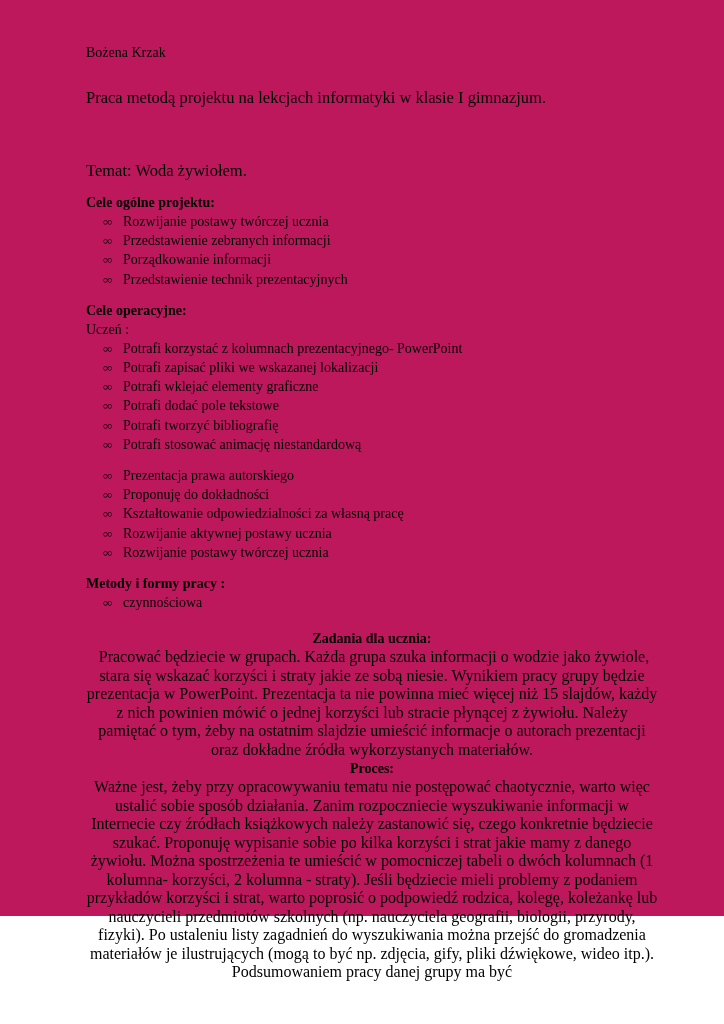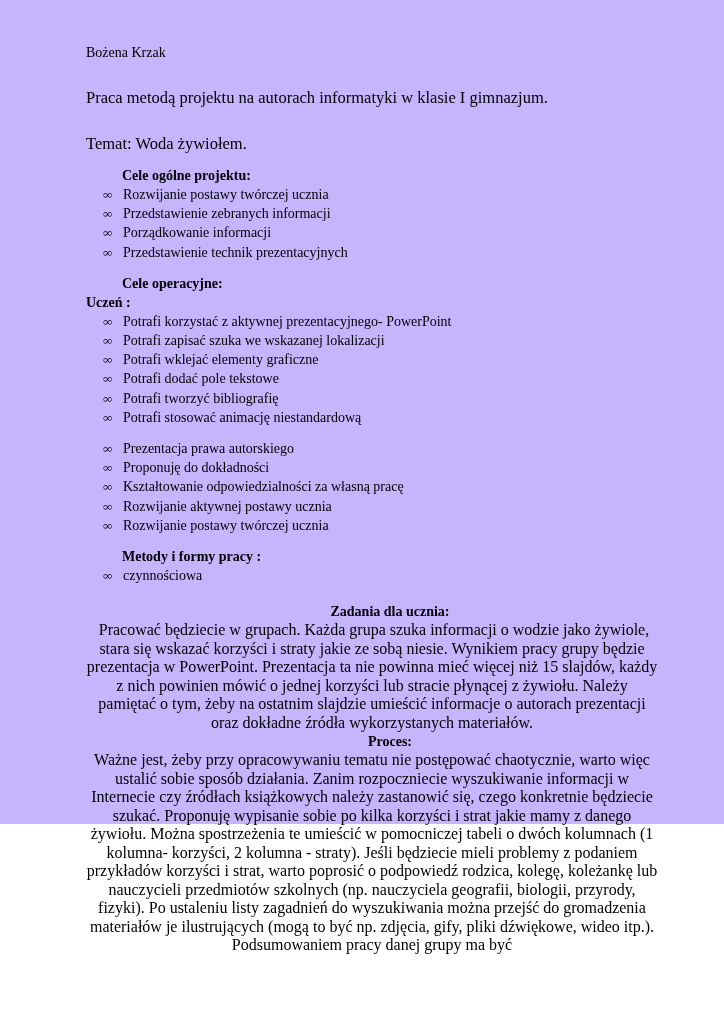--- a/index.html
+++ b/index.html
@@ -10,61 +10,59 @@
   body {
     width: 724px;
     height: 1024px;
     overflow: hidden;
     font-family: "Liberation Serif", "DejaVu Serif", serif;
     color: #000000;
   }
   .page {
     box-sizing: border-box;
     width: 724px;
-    height: 824px;
-    background: #c4b5fd;
+    height: 916px;
+    background: #be185d;
     padding: 44px 66px 30px 86px;
   }
   .author {
     font-size: 14px;
     line-height: 18px;
   }
   .doc-title {
     margin-top: 25px;
     font-size: 16.5px;
     line-height: 21px;
   }
   .doc-subject {
-    margin-top: 25px;
+    margin-top: 52px;
     font-size: 16.5px;
     line-height: 21px;
   }
   .sections {
     margin-top: 1px;
   }
   .section {
     margin-top: 12px;
   }
   .section.para {
     margin-top: 17px;
     text-align: center;
   }
   .section.para + .section.para {
     margin-top: 0;
   }
   .heading {
     font-weight: bold;
     font-size: 14px;
     line-height: 19px;
-    margin-left: 36px;
   }
   .subheading {
     font-size: 14px;
     line-height: 19px;
-    font-weight: bold;
   }
   ul.items {
     list-style: none;
     margin: 0;
     padding: 0 0 0 17px;
   }
   li.item {
     display: flex;
     align-items: baseline;
     font-size: 14px;
@@ -84,21 +82,21 @@
     white-space: pre-wrap;
     max-width: 578px;
   }
 </style>
 </head>
 <body>
 
 <main class="page">
   <div class="author">Bożena Krzak</div>
 
-  <div class="doc-title">Praca metodą projektu na autorach informatyki w klasie I gimnazjum.</div>
+  <div class="doc-title">Praca metodą projektu na lekcjach informatyki w klasie I gimnazjum.</div>
 
   <div class="doc-subject">Temat: Woda żywiołem.</div>
 
   <div class="sections">
       <section class="section list">
         <div class="heading">Cele ogólne projektu:</div>
         <ul class="items">
           <li class="item">
             <span class="bullet">∞</span>
             <span class="item-text">Rozwijanie postawy twórczej ucznia</span>
@@ -116,25 +114,25 @@
             <span class="item-text">Przedstawienie technik prezentacyjnych</span>
           </li>
         </ul>
       </section>
       <section class="section list">
         <div class="heading">Cele operacyjne:</div>
         <div class="subheading">Uczeń :</div>
         <ul class="items">
           <li class="item">
             <span class="bullet">∞</span>
-            <span class="item-text">Potrafi korzystać z aktywnej prezentacyjnego- PowerPoint</span>
+            <span class="item-text">Potrafi korzystać z kolumnach prezentacyjnego- PowerPoint</span>
           </li>
           <li class="item">
             <span class="bullet">∞</span>
-            <span class="item-text">Potrafi zapisać szuka we wskazanej lokalizacji</span>
+            <span class="item-text">Potrafi zapisać pliki we wskazanej lokalizacji</span>
           </li>
           <li class="item">
             <span class="bullet">∞</span>
             <span class="item-text">Potrafi wklejać elementy graficzne</span>
           </li>
           <li class="item">
             <span class="bullet">∞</span>
             <span class="item-text">Potrafi dodać pole tekstowe</span>
           </li>
           <li class="item">

